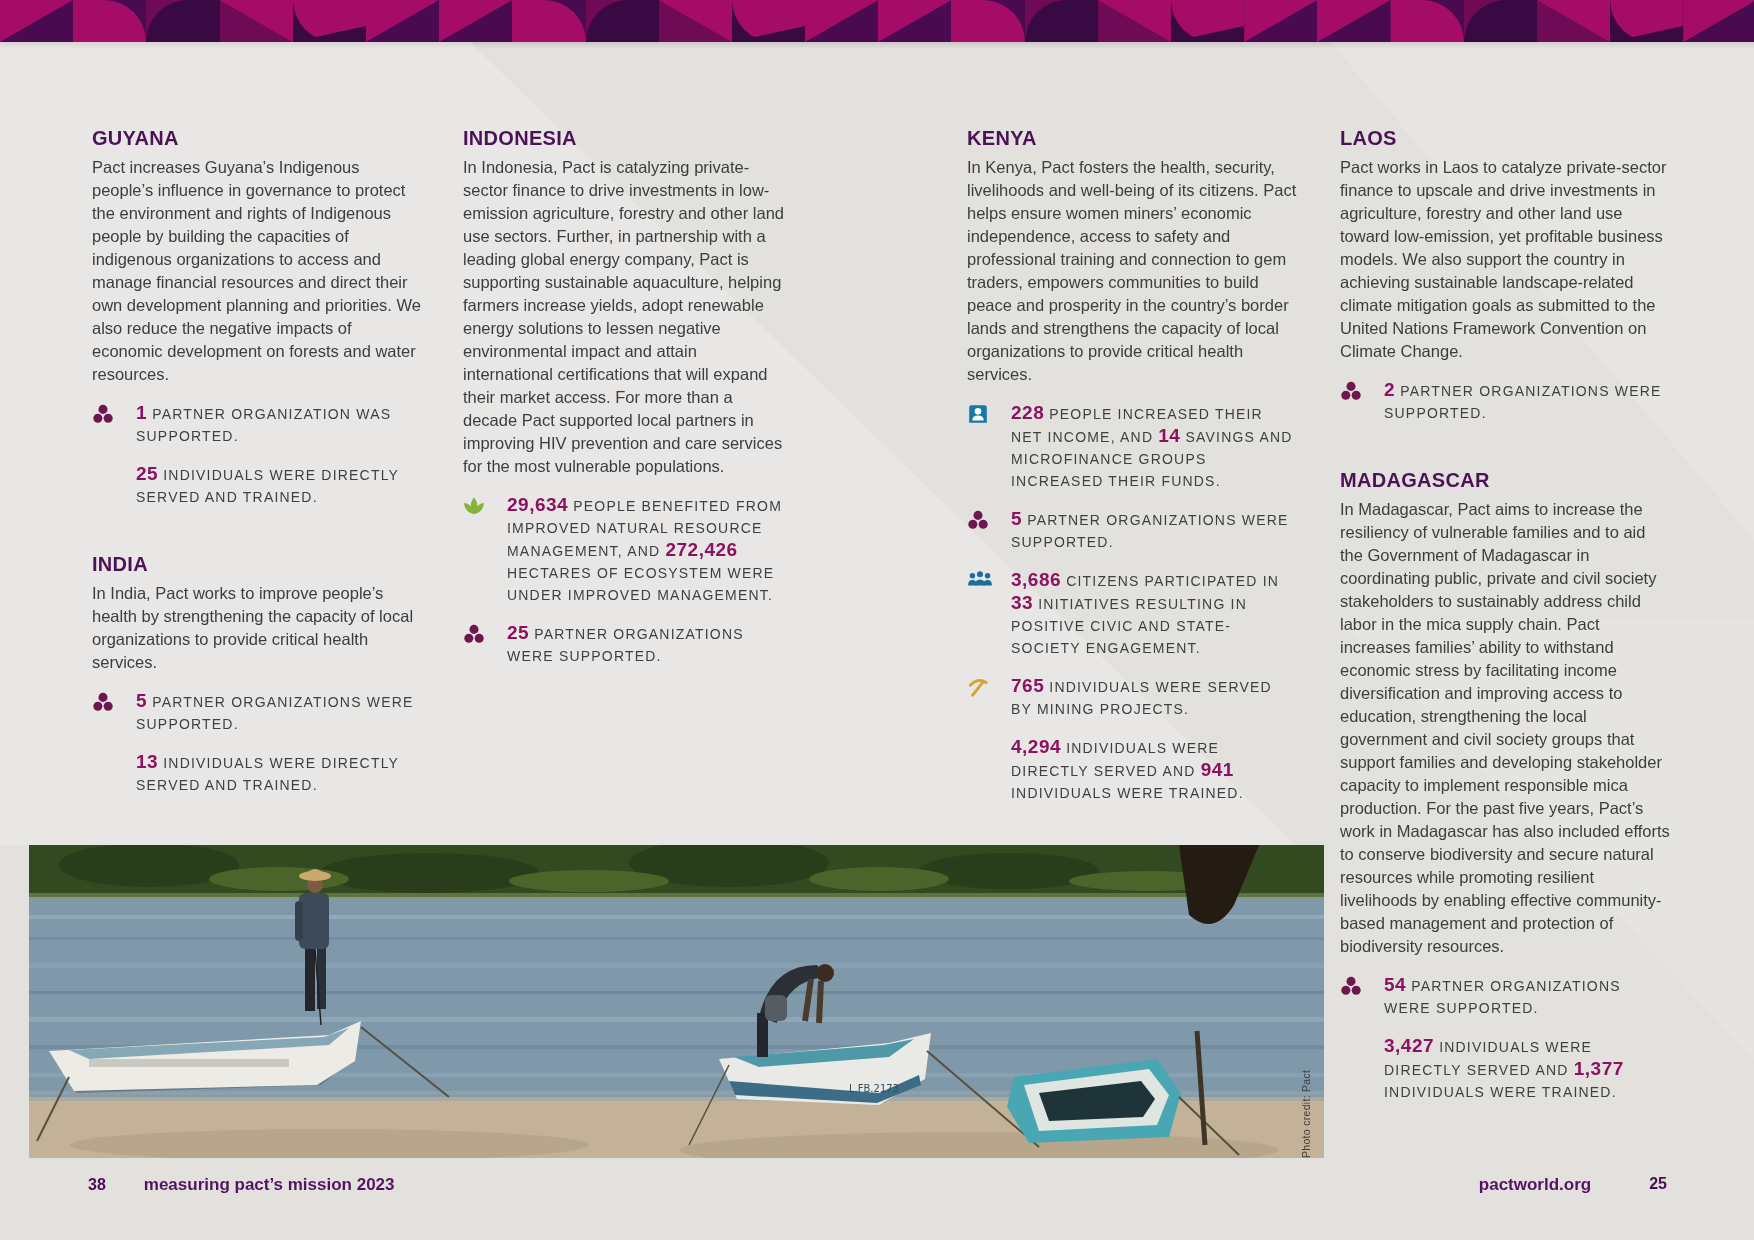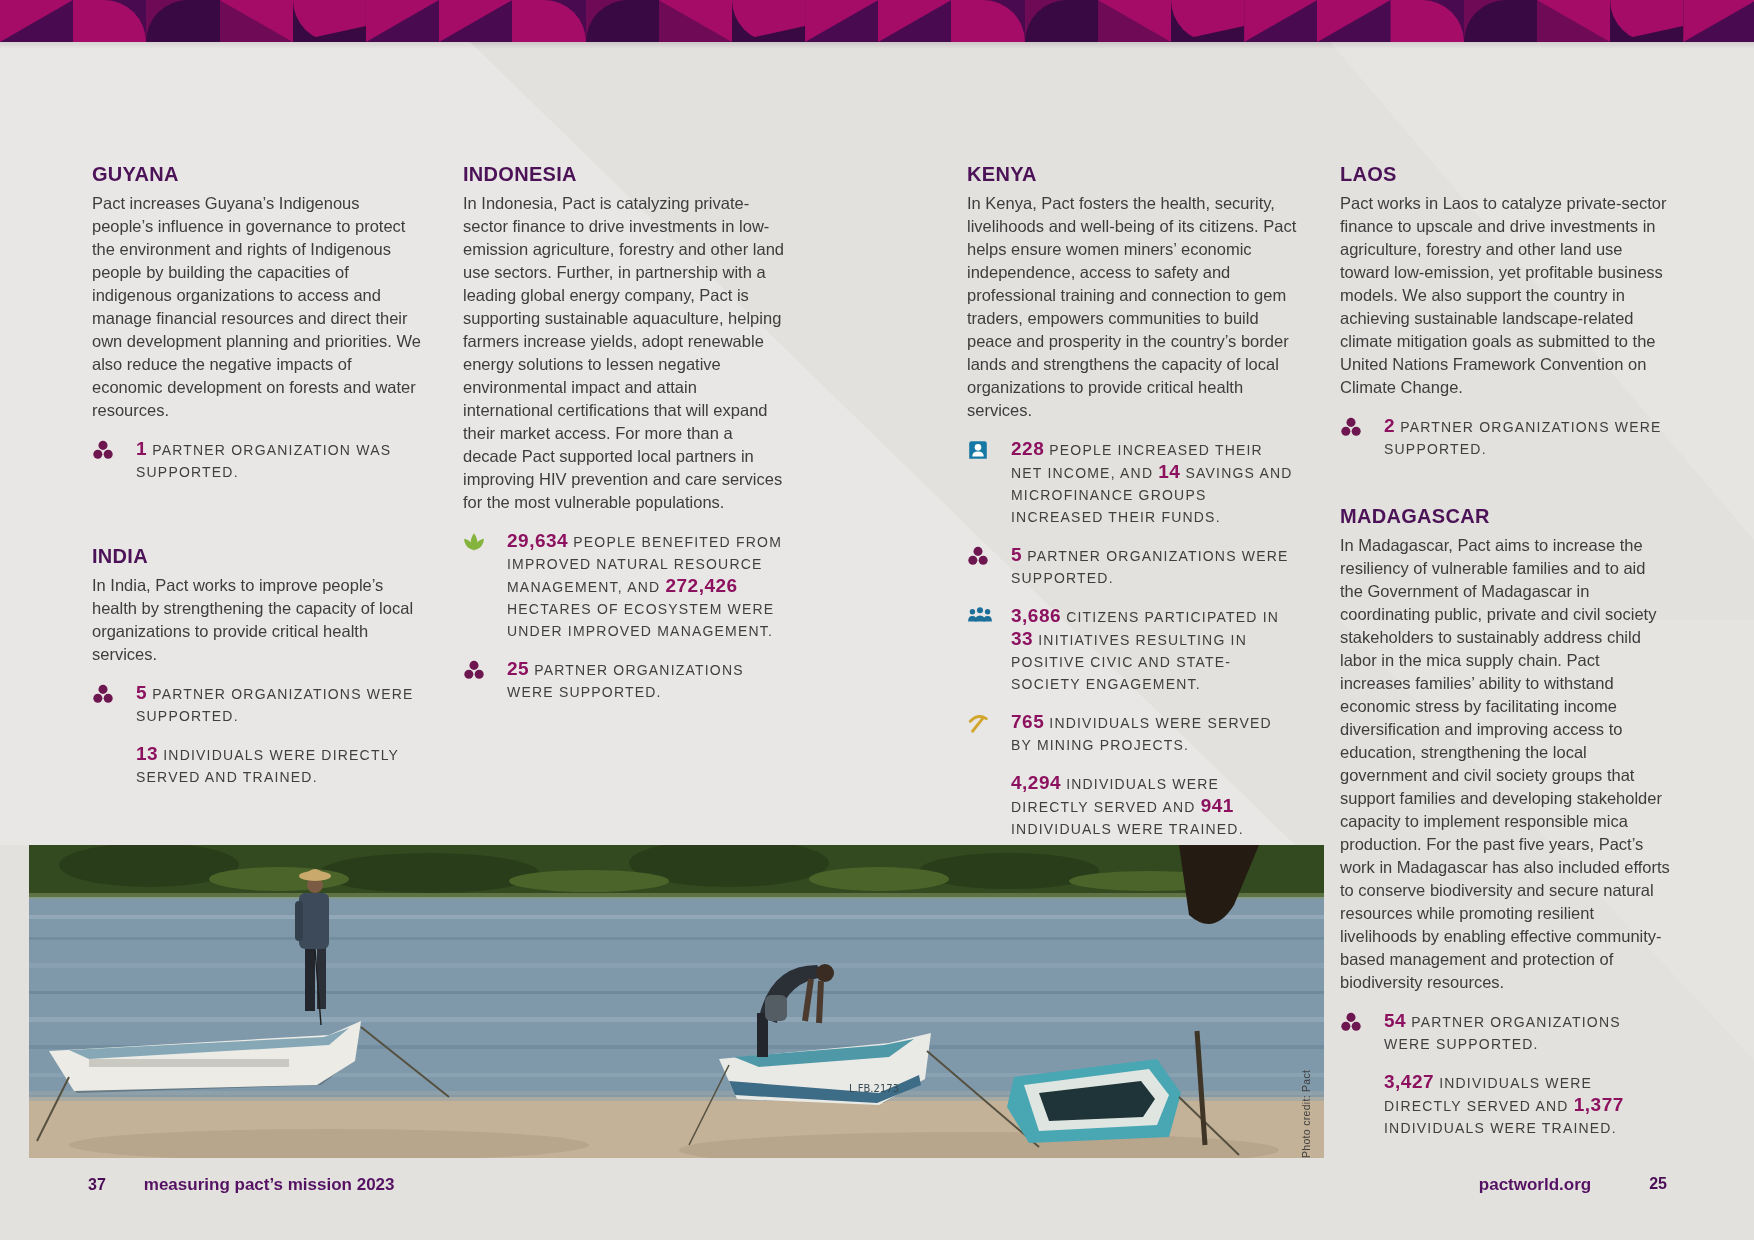--- a/index.html
+++ b/index.html
@@ -17,21 +17,21 @@
   .v1{background:#4a0a50;} .v1::after{background:#a40c68;border-top-right-radius:46px;}
   .v2{background:#6f0b56;} .v2::after{background:#390943;border-top-left-radius:46px;}
   .v3{background:#a40c68;} .v3::after{background:#6f0b56;clip-path:polygon(0 0,100% 100%,0 100%);}
   .v4{background:#390943;} .v4::after{background:#a40c68;border-bottom-left-radius:46px;clip-path:polygon(0 0,100% 0,100% 62%,0 100%);}
   .v5{background:#4a0a50;} .v5::after{background:#a40c68;clip-path:polygon(0 0,100% 0,0 100%);}
   .band-shadow{position:absolute;top:42px;left:0;width:1754px;height:7px;
     background:linear-gradient(to bottom,rgba(60,40,60,.14),rgba(60,40,60,0));}
   
   .bg-accents{position:absolute;top:0;left:0;pointer-events:none;}
   
-  .column{position:absolute;top:126px;margin-top:36px;}
+  .column{position:absolute;top:126px;}
   #col-0{left:92px;width:330px;}
   #col-1{left:463px;width:322px;}
   #col-2{left:967px;width:330px;}
   #col-3{left:1340px;width:332px;}
   .country + .country{margin-top:44px;}
   .country h2{
     margin:0 0 6px 0;font-size:20px;line-height:24px;font-weight:bold;
     color:#4c1257;letter-spacing:.3px;
   }
   .country p{margin:0;font-size:16.5px;line-height:23px;color:#3d3d3d;}
@@ -100,20 +100,21 @@
             <g fill="#6d1650">
               <circle cx="10" cy="5.8" r="4.1"></circle>
               <circle cx="5.3" cy="13.9" r="4.1"></circle>
               <circle cx="14.7" cy="13.9" r="4.1"></circle>
             </g>
           </svg></span>
         <div class="stat-text"><span class="stat-num">1</span><span class="stat-words"> PARTNER ORGANIZATION WAS SUPPORTED.</span></div>
       </div>
       <div class="stat">
         <span class="stat-icon"></span>
+        <div class="stat-text"><span class="stat-num">25</span><span class="stat-words"> INDIVIDUALS WERE DIRECTLY SERVED AND TRAINED.</span></div>
       </div>
     </section>
     <section class="country">
       <h2>INDIA</h2>
       <p>In India, Pact works to improve people’s health by strengthening the capacity of local organizations to provide critical health services.</p>
       <div class="stat">
         <span class="stat-icon"><svg viewBox="0 0 20 20" width="22" height="22">
             <g fill="#6d1650">
               <circle cx="10" cy="5.8" r="4.1"></circle>
               <circle cx="5.3" cy="13.9" r="4.1"></circle>
@@ -317,19 +318,19 @@
       <line x1="1150" y1="252" x2="1210" y2="310" stroke="#55503f" stroke-width="2"></line>
     </g>
 
     <line x1="1168" y1="186" x2="1176" y2="300" stroke="#3e3527" stroke-width="5"></line>
   </svg>
 </div>
 
 <div class="photo-credit">Photo credit: Pact</div>
 
 <div class="footer-left">
-  <span class="page-num">37</span>
+  <span class="page-num">38</span>
   <span class="footer-title">measuring pact’s mission 2023</span>
 </div>
 <div class="footer-right">
   <span class="footer-site">pactworld.org</span>
   <span class="page-num">25</span>
 </div>
 
 </body></html>

